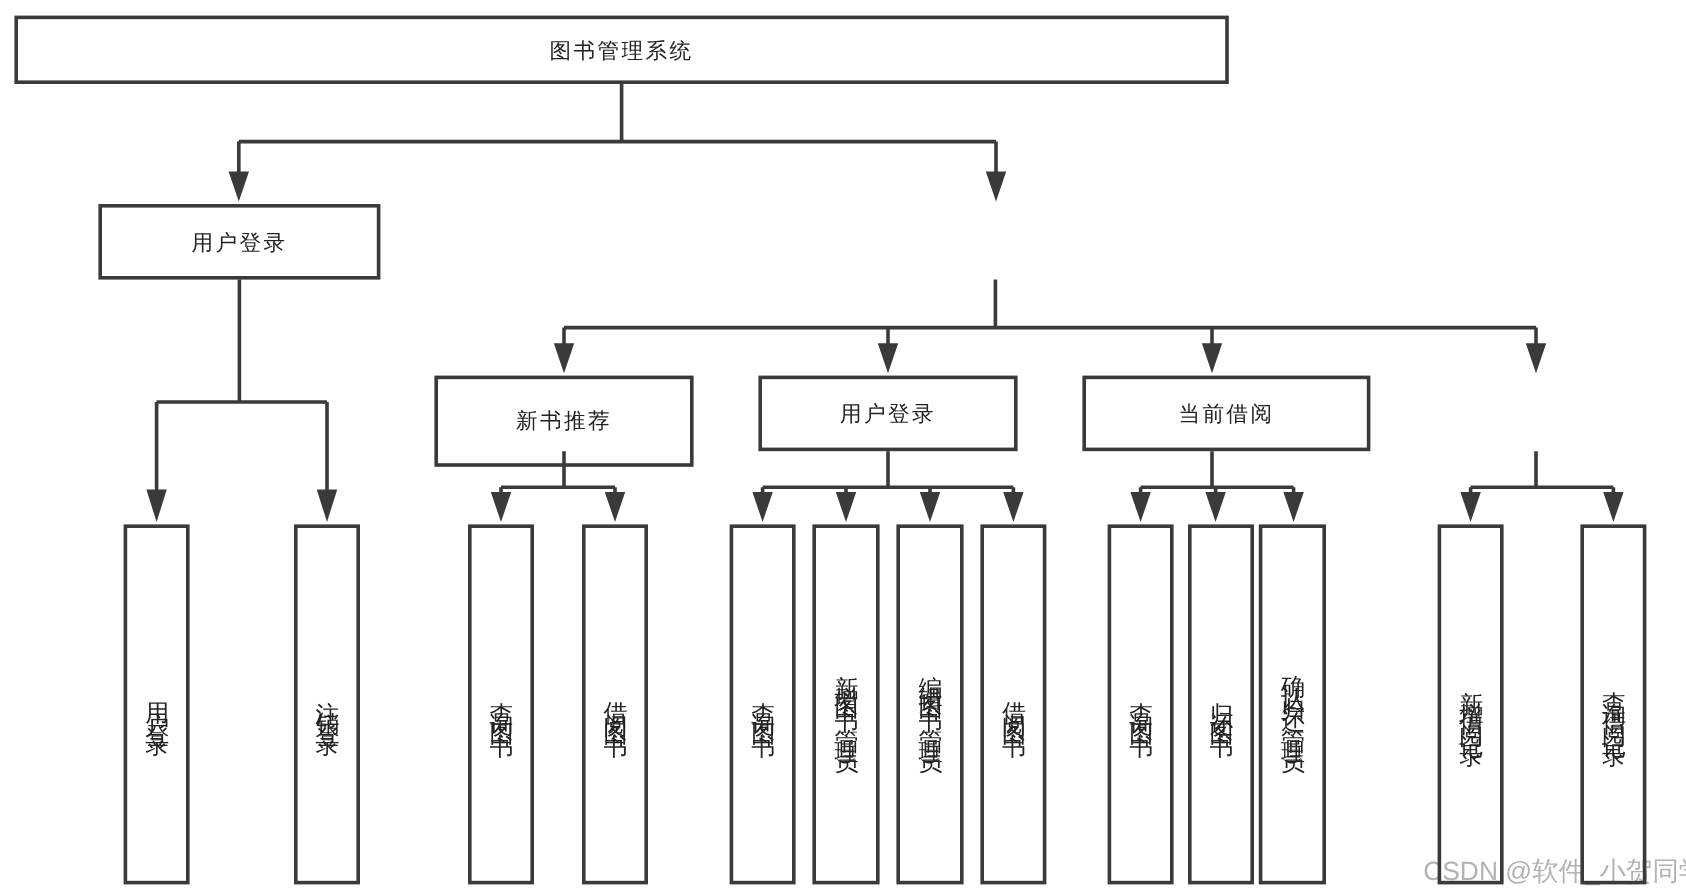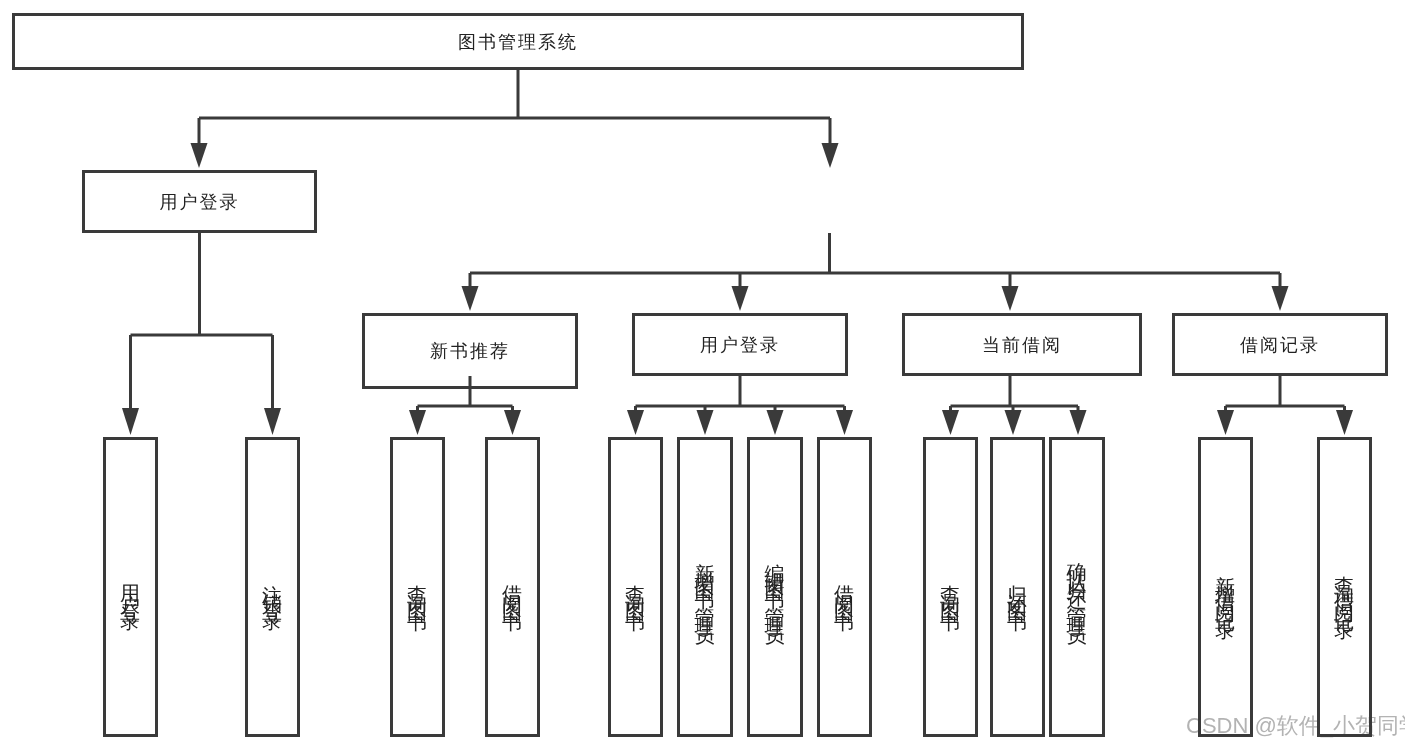--- a/index.html
+++ b/index.html
@@ -122,23 +122,20 @@
 
   <div class="box" style="left:362px;top:313px;width:216px;height:76px">
     <span class="lbl">新书推荐</span>
   </div>
   <div class="box" style="left:632px;top:313px;width:216px;height:63px">
     <span class="lbl">用户登录</span>
   </div>
   <div class="box" style="left:902px;top:313px;width:240px;height:63px">
     <span class="lbl">当前借阅</span>
   </div>
-  <div class="box" style="left:1172px;top:313px;width:216px;height:63px">
-    <span class="lbl">借阅记录</span>
-  </div>
 
   <div class="box leaf" style="left:103px;top:437px;width:55px;height:300px">
     <span class="lbl">用户登录</span>
   </div>
   <div class="box leaf" style="left:245px;top:437px;width:55px;height:300px">
     <span class="lbl">注销登录</span>
   </div>
   <div class="box leaf" style="left:390px;top:437px;width:55px;height:300px">
     <span class="lbl">查询图书</span>
   </div>

